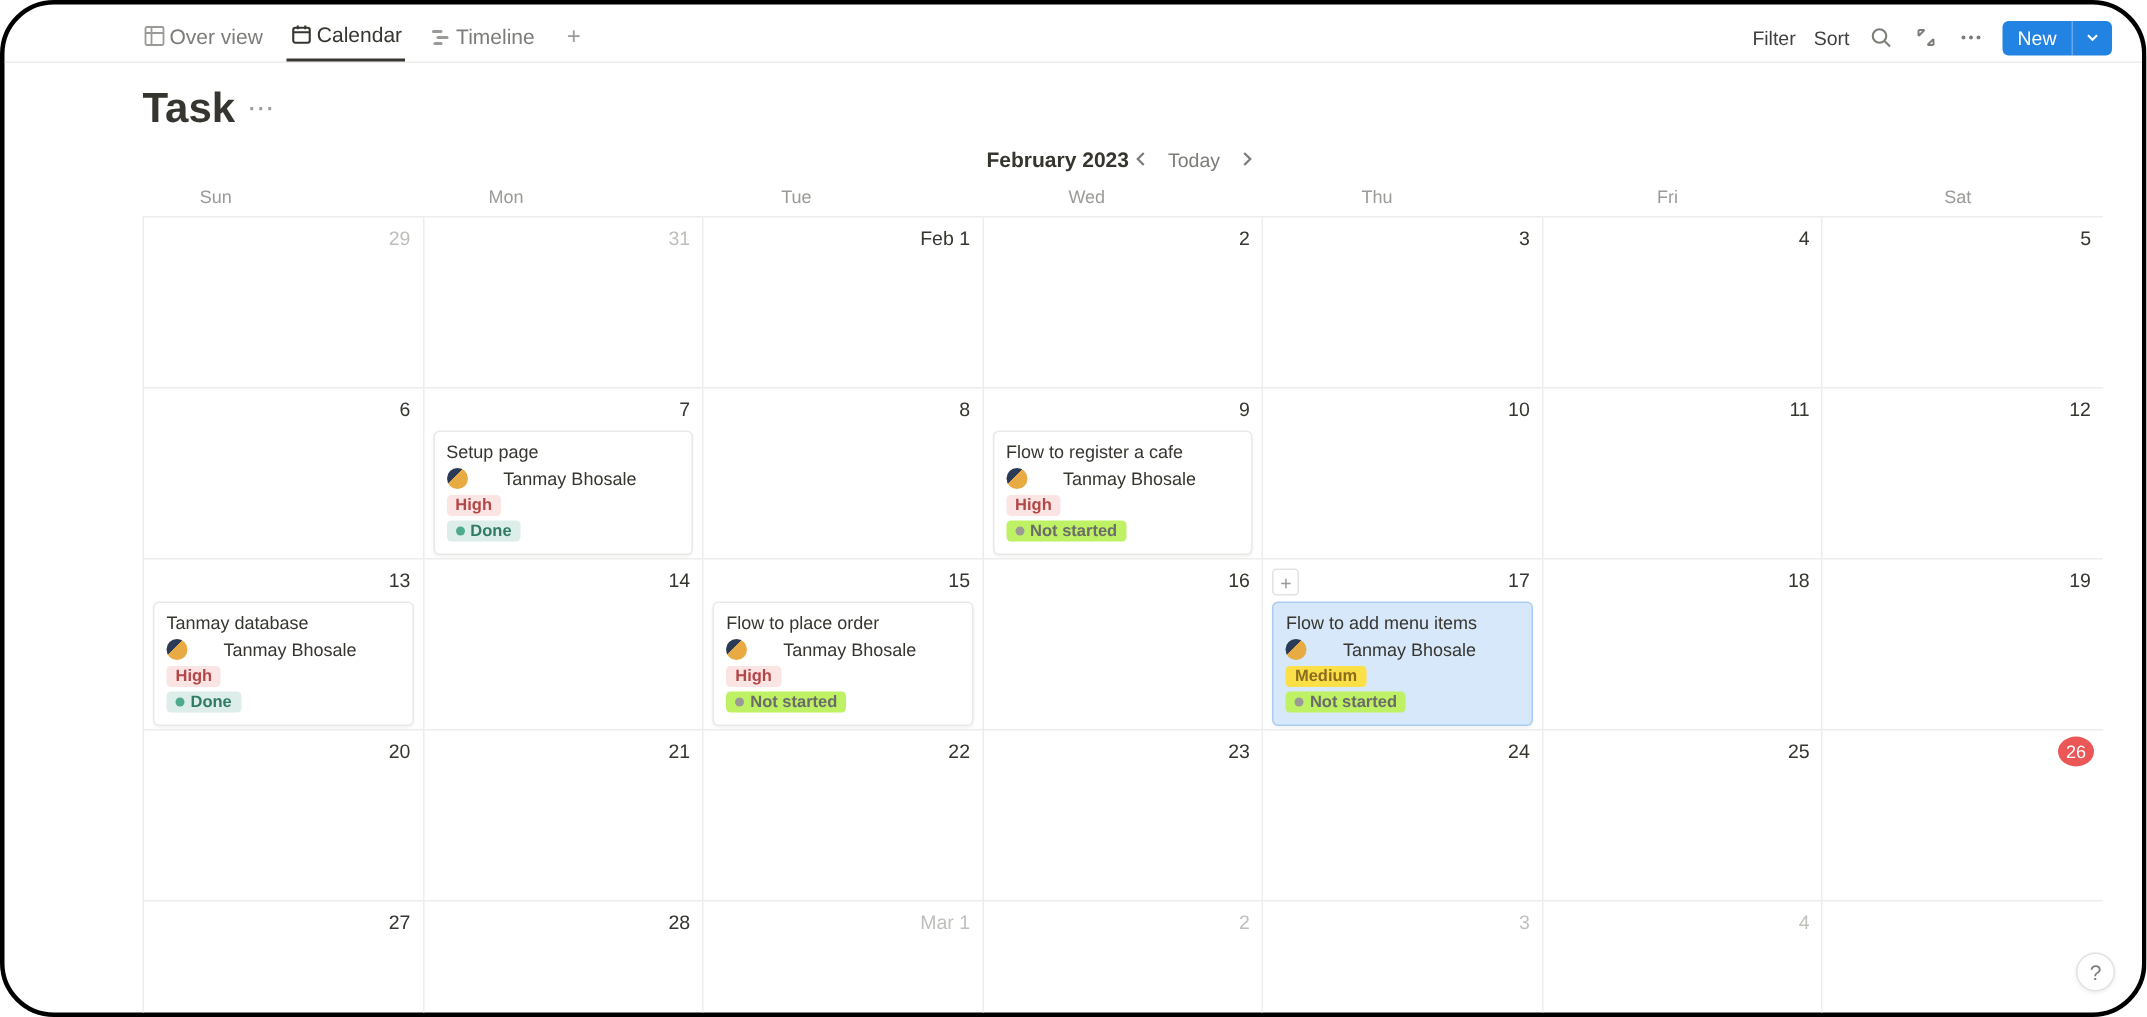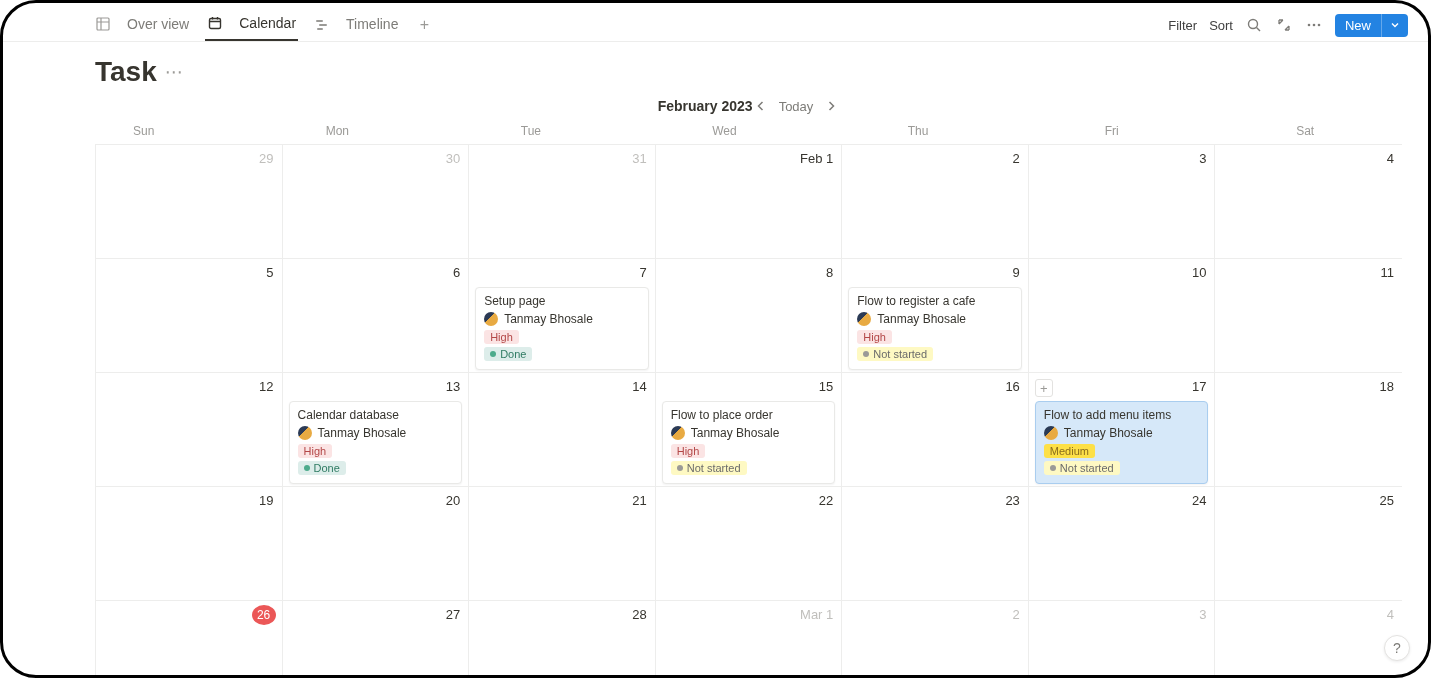--- a/index.html
+++ b/index.html
@@ -22,21 +22,21 @@
   
   .tabs-row {
     display: flex;
     align-items: center;
     justify-content: space-between;
     padding: 6px 20px 0 90px;
     border-bottom: 1px solid #ededec;
   }
   .tabs-left { display: flex; align-items: center; gap: 14px; }
   .tab {
-    display: flex; align-items: center; gap: 16px;
+    display: flex; align-items: center; gap: 2px;
     font-size: 14px; color: #7d7c78;
     padding: 6px 2px 8px;
     cursor: pointer;
   }
   .tab.active { color: #37352f; border-bottom: 2px solid #37352f; }
   .tab-icon { width: 16px; height: 16px; display:inline-flex; align-items:center; justify-content:center; }
   .add-tab {
     width: 20px; height: 20px; display:flex; align-items:center; justify-content:center;
     color: #9b9a97; font-size: 16px; cursor:pointer;
   }
@@ -128,34 +128,34 @@
     border-radius:4px;
     padding:6px 8px 8px;
     box-shadow: 0 1px 2px rgba(15,15,15,.05);
     cursor:pointer;
   }
   .card.selected {
     background:#d6e8f9;
     border-color:#a9cdef;
   }
   .card-title { font-size:12px; margin-bottom:4px; }
-  .card-assignee { display:flex; align-items:center; gap:6px; font-size:12px; color:#37352f; margin-bottom:4px;}
+  .card-assignee { display:flex; align-items:center; gap:24px; font-size:12px; color:#37352f; margin-bottom:4px;}
   .avatar {
     width:14px; height:14px; border-radius:50%;
     background: linear-gradient(135deg,#2b3a55 40%, #e8aa42 40%);
   }
-  .badges-row { display:flex; gap:6px; margin-top:3px; flex-wrap:wrap;}
+  .badges-row { display:flex; gap:6px; margin-top:3px; flex-wrap:wrap;font-weight:bold;}
   .badge {
     font-size:11px; padding:1px 6px; border-radius:3px;
     display:inline-flex; align-items:center; gap:4px;
   }
   .badge.high   { background:#fbe4e4; color:#b34747; }
   .badge.medium { background:#fde047; color:#8a6d1e; }
   .badge.done       { background:#ddedea; color:#2f7b63; }
-  .badge.notstarted { background:#fef9c3; color:#6b6b6b; }
+  .badge.notstarted { background:#bef264; color:#6b6b6b; }
   .dot { width:6px; height:6px; border-radius:50%; display:inline-block; }
   .dot.green { background:#4dab8c; }
   .dot.gray  { background:#9b9a97; }
 
   
   .help-fab {
     position:absolute; right:18px; bottom:14px;
     width:26px; height:26px; border-radius:50%;
     border:1px solid #e3e2e0; background:#fff;
     display:flex; align-items:center; justify-content:center;
@@ -268,23 +268,20 @@
     <div class="dow">Fri</div>
     <div class="dow">Sat</div>
   </div>
 
   <div class="cal-wrap">
     <div class="cal-grid" id="cal-grid">
         <div class="cell">
           <div class="daynum muted">29</div>
         </div>
         <div class="cell">
-          <div class="daynum muted">30</div>
-        </div>
-        <div class="cell">
           <div class="daynum muted">31</div>
         </div>
         <div class="cell">
           <div class="daynum">Feb 1</div>
         </div>
         <div class="cell">
           <div class="daynum">2</div>
         </div>
         <div class="cell">
           <div class="daynum">3</div>
@@ -344,21 +341,21 @@
         </div>
         <div class="cell">
           <div class="daynum">11</div>
         </div>
         <div class="cell">
           <div class="daynum">12</div>
         </div>
         <div class="cell">
           <div class="daynum">13</div>
           <div class="card">
-            <div class="card-title">Calendar database</div>
+            <div class="card-title">Tanmay database</div>
             <div class="card-assignee">
               <span class="avatar"></span>
               <span>Tanmay Bhosale</span>
             </div>
             <div class="badges-row">
               <span class="badge high">High</span>
             </div>
             <div class="badges-row">
               <span class="badge done">
                 <span class="dot green"></span>

